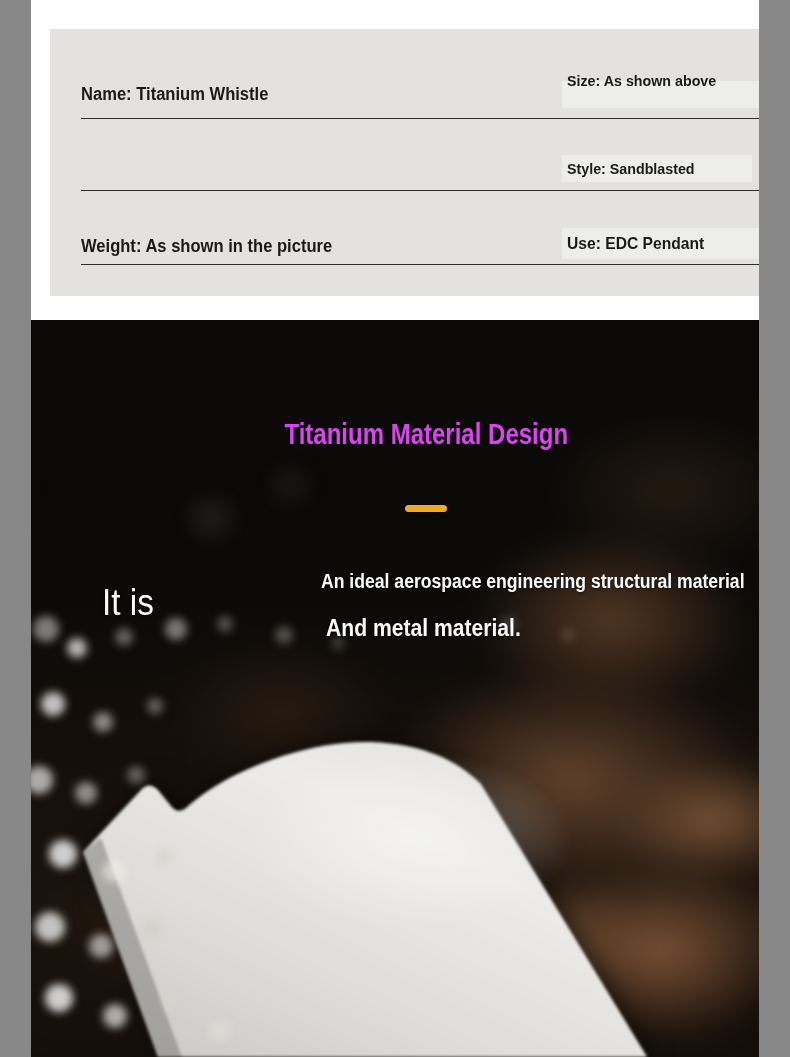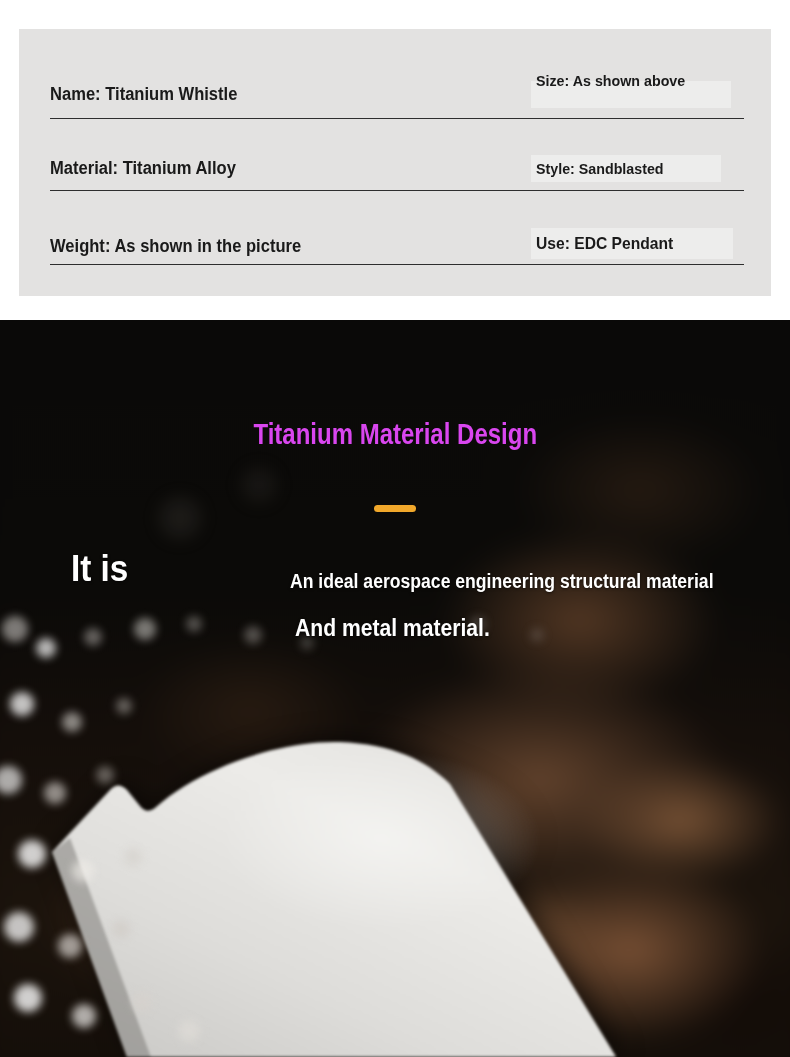--- a/index.html
+++ b/index.html
@@ -1,17 +1,17 @@
 <!DOCTYPE html>
 <html><head>
 <meta charset="utf-8">
 <style>
   html,body { margin:0; padding:0; background:#888; }
   .page {
-    position:relative; width:790px; height:1057px; background:#ffffff;
+    position:relative; width:728px; height:1057px; background:#ffffff;
     overflow:hidden; font-family:"Liberation Sans", sans-serif;
     margin:0 auto;
   }
 
   
   .spec-panel {
     position:absolute; left:19px; top:29px; width:752px; height:267px;
     background:#e3e2e1;
   }
   .spec-left, .spec-right {
@@ -77,21 +77,21 @@
   }
   .mt-para {
     position:absolute; top:199px; left:68px; margin:0;
     font-size:20px; line-height:23.5px; font-weight:bold; color:#ffffff;
     text-shadow:0 1px 3px rgba(0,0,0,0.6); white-space:nowrap;
   }
   .cond88 { display:inline-block; transform:scaleX(0.88); transform-origin:left center; }
   .block { display:block; }
   .block .cond88 { display:inline-block; }
   .mt-itis {
-    position:absolute; top:228px; left:71px; font-size:37px; font-weight:bold;
+    position:absolute; top:262px; left:71px; font-size:37px; font-weight:normal;
     color:#ffffff; text-shadow:0 1px 3px rgba(0,0,0,0.6); white-space:nowrap;
   }
   .cond90 { display:inline-block; transform:scaleX(0.90); transform-origin:left center; }
   .mt-line2 {
     position:absolute; top:250px; left:290px; font-size:20px; font-weight:bold;
     color:#ffffff; text-shadow:0 1px 3px rgba(0,0,0,0.6); white-space:nowrap;
   }
   .mt-line3 {
     position:absolute; top:294px; left:295px; font-size:24px; font-weight:bold;
     color:#ffffff; text-shadow:0 1px 3px rgba(0,0,0,0.6); white-space:nowrap;
@@ -104,21 +104,20 @@
 
   <section class="spec-panel">
     <div class="spec-hl h1"></div>
     <div class="spec-hl h2"></div>
     <div class="spec-hl h3"></div>
 
     <div class="spec-left r1l"><span class="cond92">Name: Titanium Whistle</span></div>
     <div class="spec-right r1r"><span class="cond92">Size: As shown above</span></div>
     <div class="spec-underline u1"></div>
 
-    <div class="spec-left r2l"><span class="cond92">Material: Titanium Alloy</span></div>
     <div class="spec-right r2r"><span class="cond92">Style: Sandblasted</span></div>
     <div class="spec-underline u2"></div>
 
     <div class="spec-left r3l"><span class="cond92">Weight: As shown in the picture</span></div>
     <div class="spec-right r3r"><span class="cond92">Use: EDC Pendant</span></div>
     <div class="spec-underline u3"></div>
   </section>
 
   <section class="photo-section">
 

